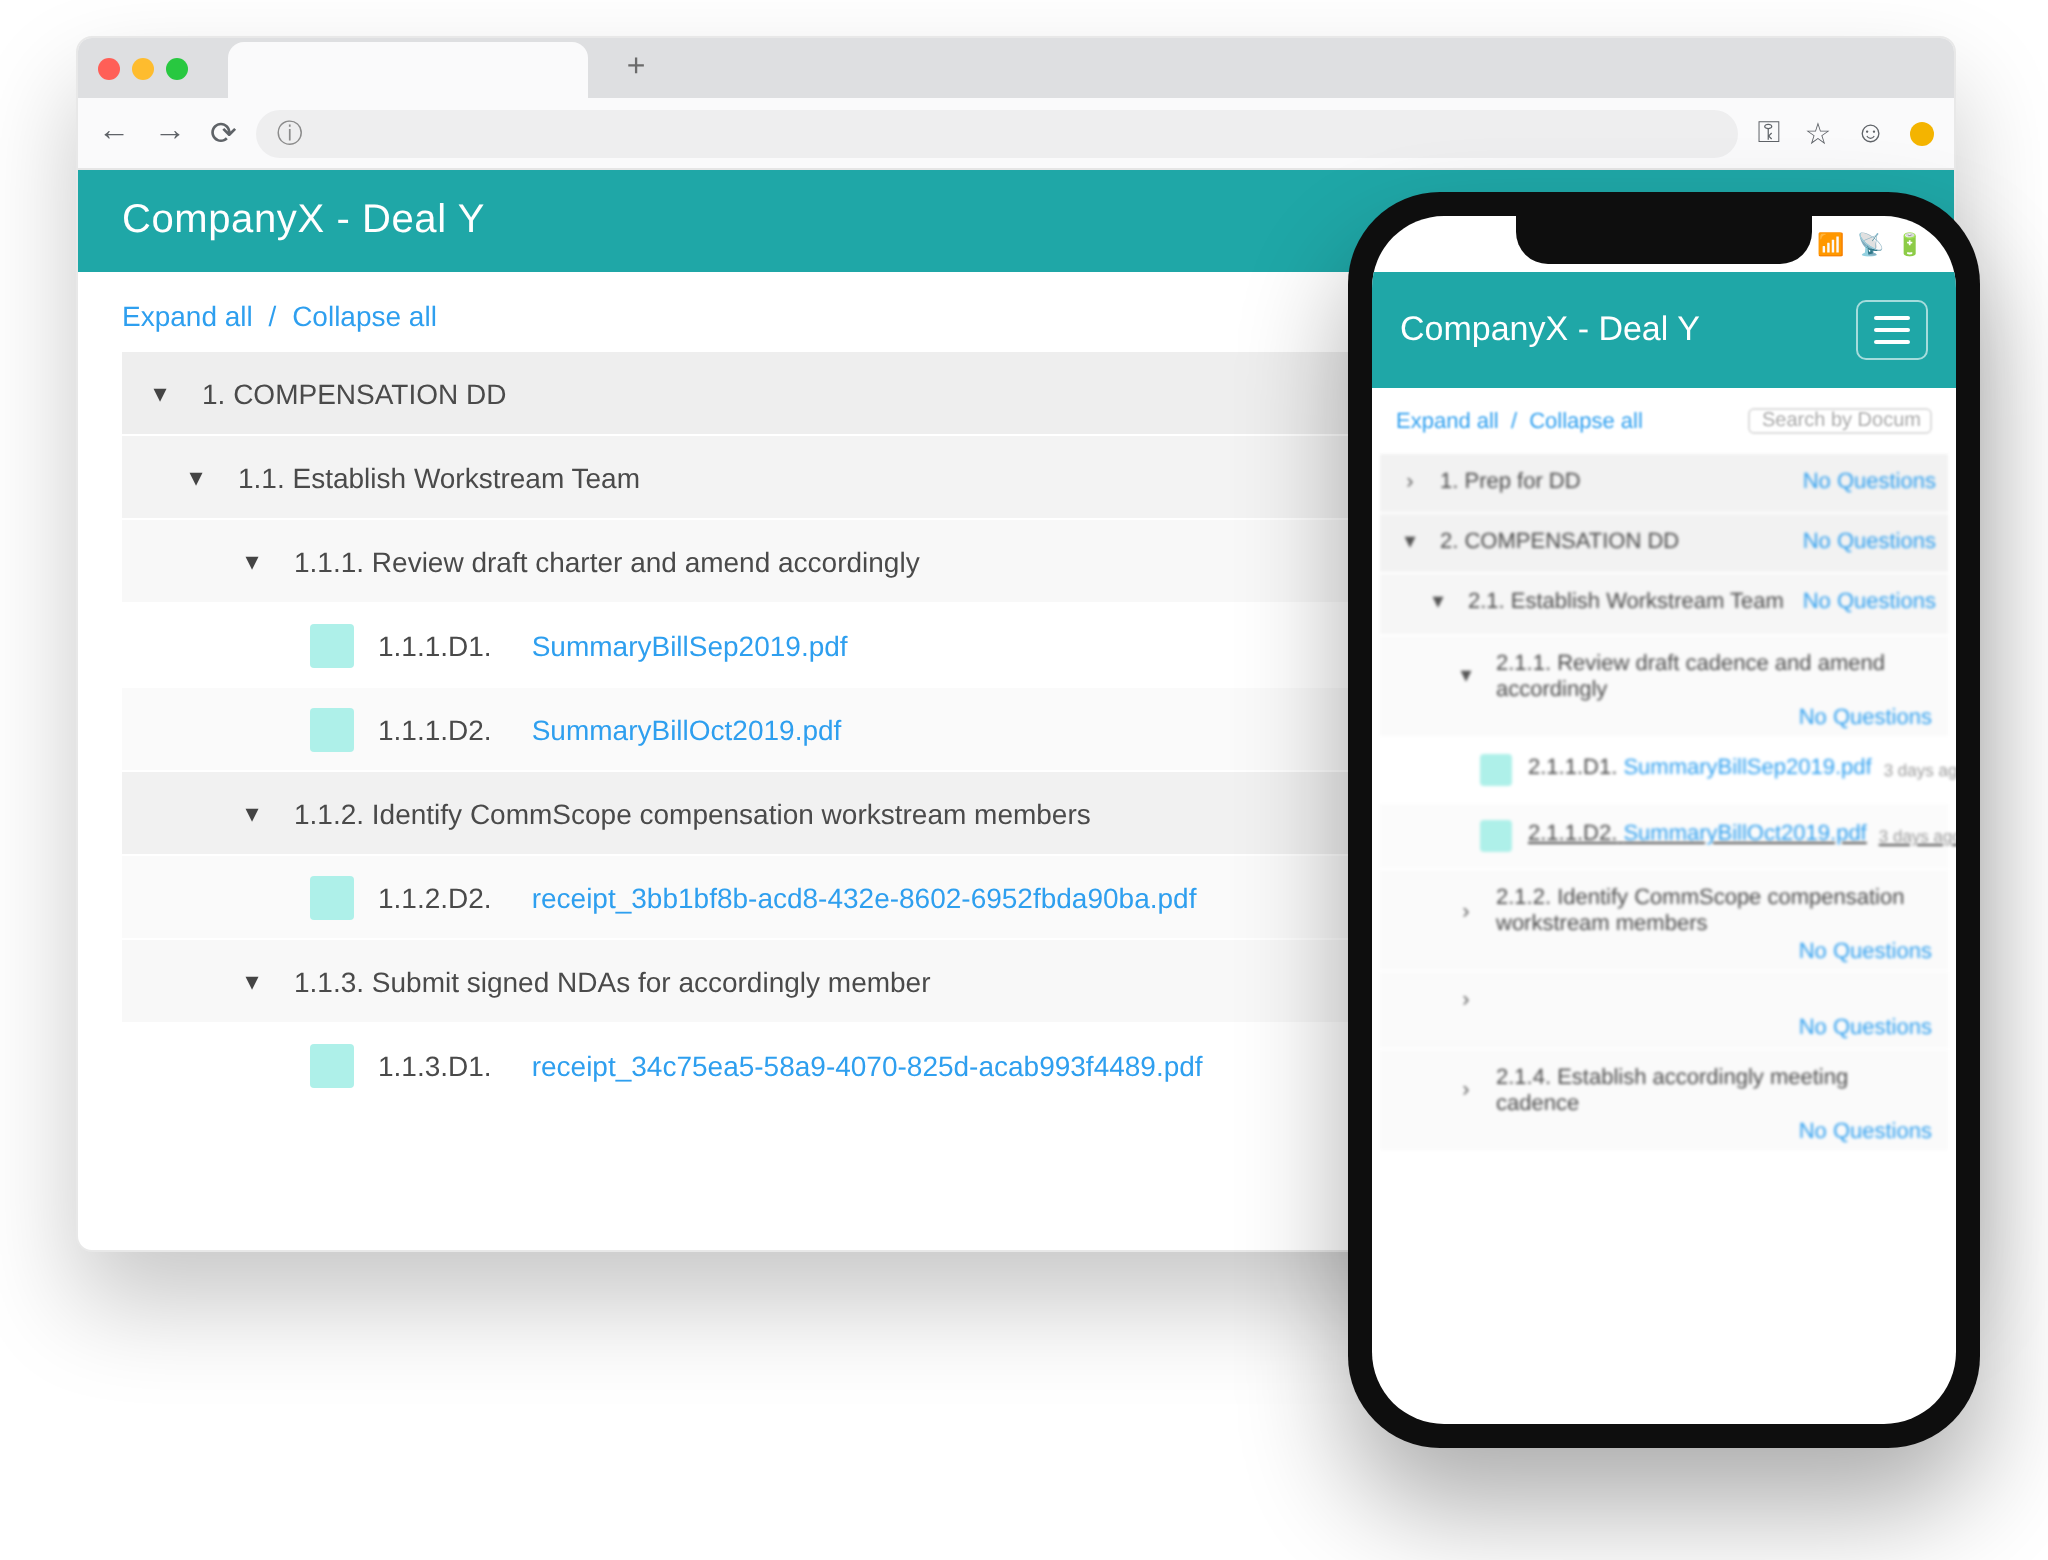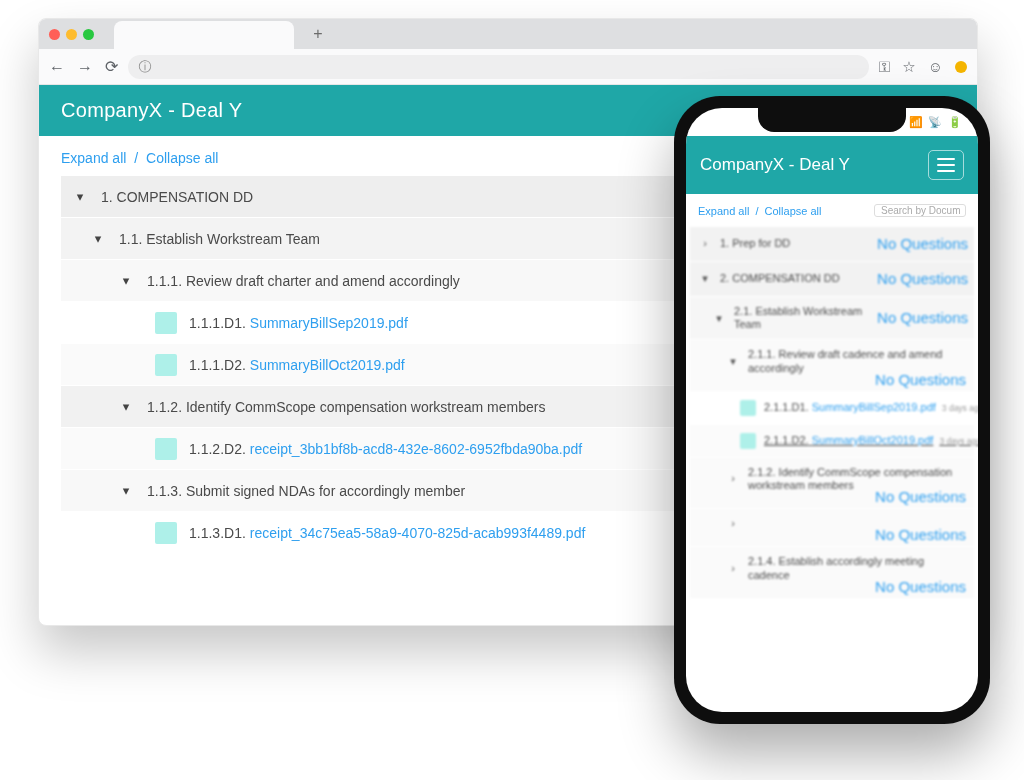--- a/index.html
+++ b/index.html
@@ -146,21 +146,21 @@
     color: #444;
     font-size: 13px;
   }
   .fileicon {
     width: 22px; height: 22px;
     background: var(--file-icon);
     border-radius: 2px;
     margin-right: 12px;
     flex: 0 0 22px;
   }
-  .docnum { color: var(--text-dark); margin-right: 4px; }
+  .docnum { color: var(--text-dark); margin-right: 20px; }
   .doclink { color: var(--link-blue); text-decoration: none; }
 
   
   .phone {
     position: absolute;
     right: 34px;
     top: 96px;
     width: 316px;
     height: 628px;
     border-radius: 46px;
@@ -260,21 +260,21 @@
   .prow .pchevron {
     width: 14px;
     margin-right: 8px;
     color: #555;
     font-size: 11px;
     text-align: center;
   }
   .prow .ptxt { flex: 1; padding-right: 4px; }
   .prow .badge {
     color: var(--link-blue);
-    font-size: 15px;
+    font-size: 11px;
     white-space: nowrap;
   }
   .prow .badge.below {
     position: absolute;
     right: 8px;
     bottom: 2px;
   }
   .plvl0 { background: #f2f2f2; padding-left: 8px; }
   .plvl1 { background: #f6f6f6; padding-left: 22px; }
   .plvl2 { background: #fafafa; padding-left: 36px; }

